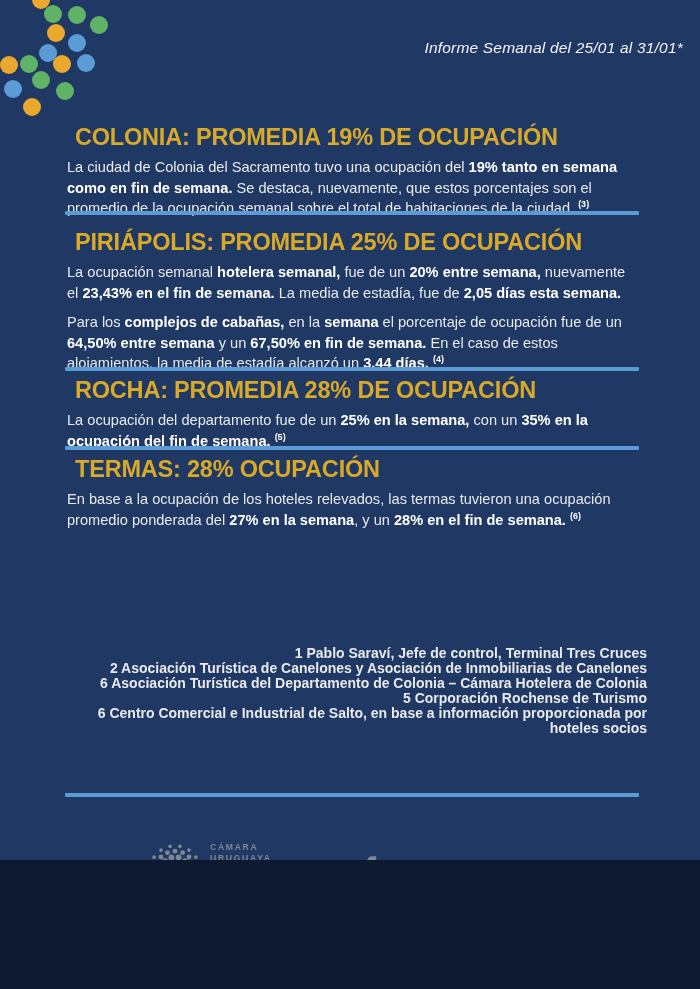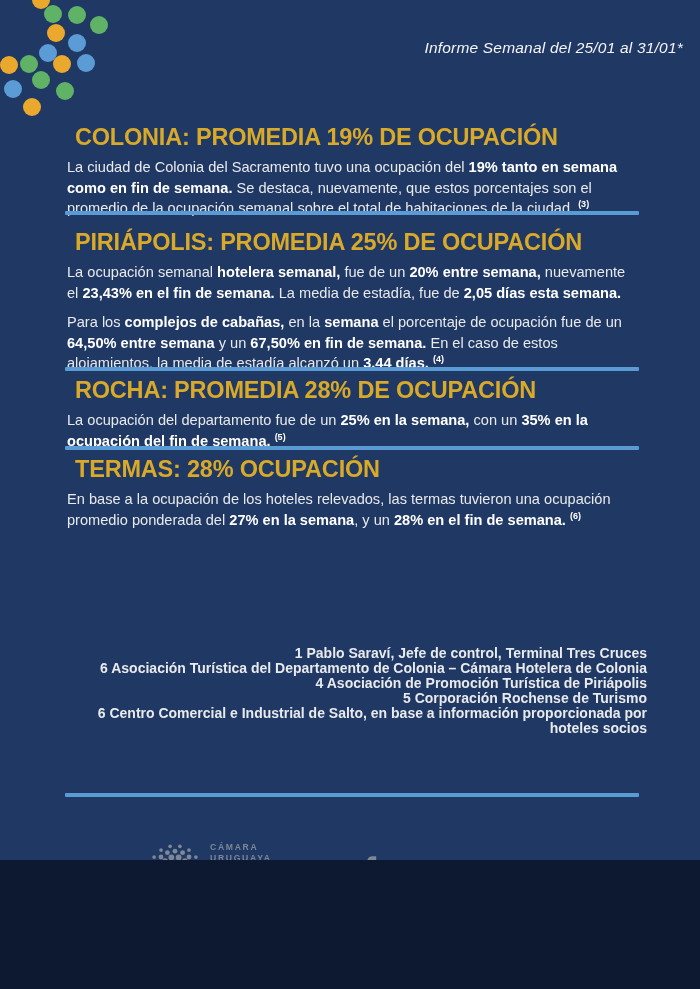--- a/index.html
+++ b/index.html
@@ -114,22 +114,22 @@
   <div class="divider" style="top:446px"></div>
 
   <div class="section" style="top:456px">
     <h2>TERMAS: 28% OCUPACIÓN</h2>
     <p><span class="">En base a la ocupación de los hoteles relevados, las termas tuvieron una ocupación promedio ponderada del </span><span class="b">27% en la semana</span><span class="">, y un </span><span class="b">28% en el fin de semana.</span><span class=""> </span><sup class="sup">(6)</sup></p>
   </div>
 
   <div class="fuentes">
     <ul>
       <li>1 Pablo Saraví, Jefe de control, Terminal Tres Cruces</li>
+      <li>2 Asociación Turística de Canelones y Asociación de Inmobiliarias de Canelones</li>
       <li>6 Asociación Turística del Departamento de Colonia – Cámara Hotelera de Colonia</li>
-      <li>4 Asociación de Promoción Turística de Piriápolis</li>
       <li>5 Corporación Rochense de Turismo</li>
       <li>6 Centro Comercial e Industrial de Salto, en base a información proporcionada por hoteles socios</li>
     </ul>
   </div>
 
   <div class="divider" style="top:793px"></div>
 
   <div class="logo">
     <svg viewBox="0 0 60 60">
         <circle cx="38.50" cy="30.00" r="3.1"></circle>

